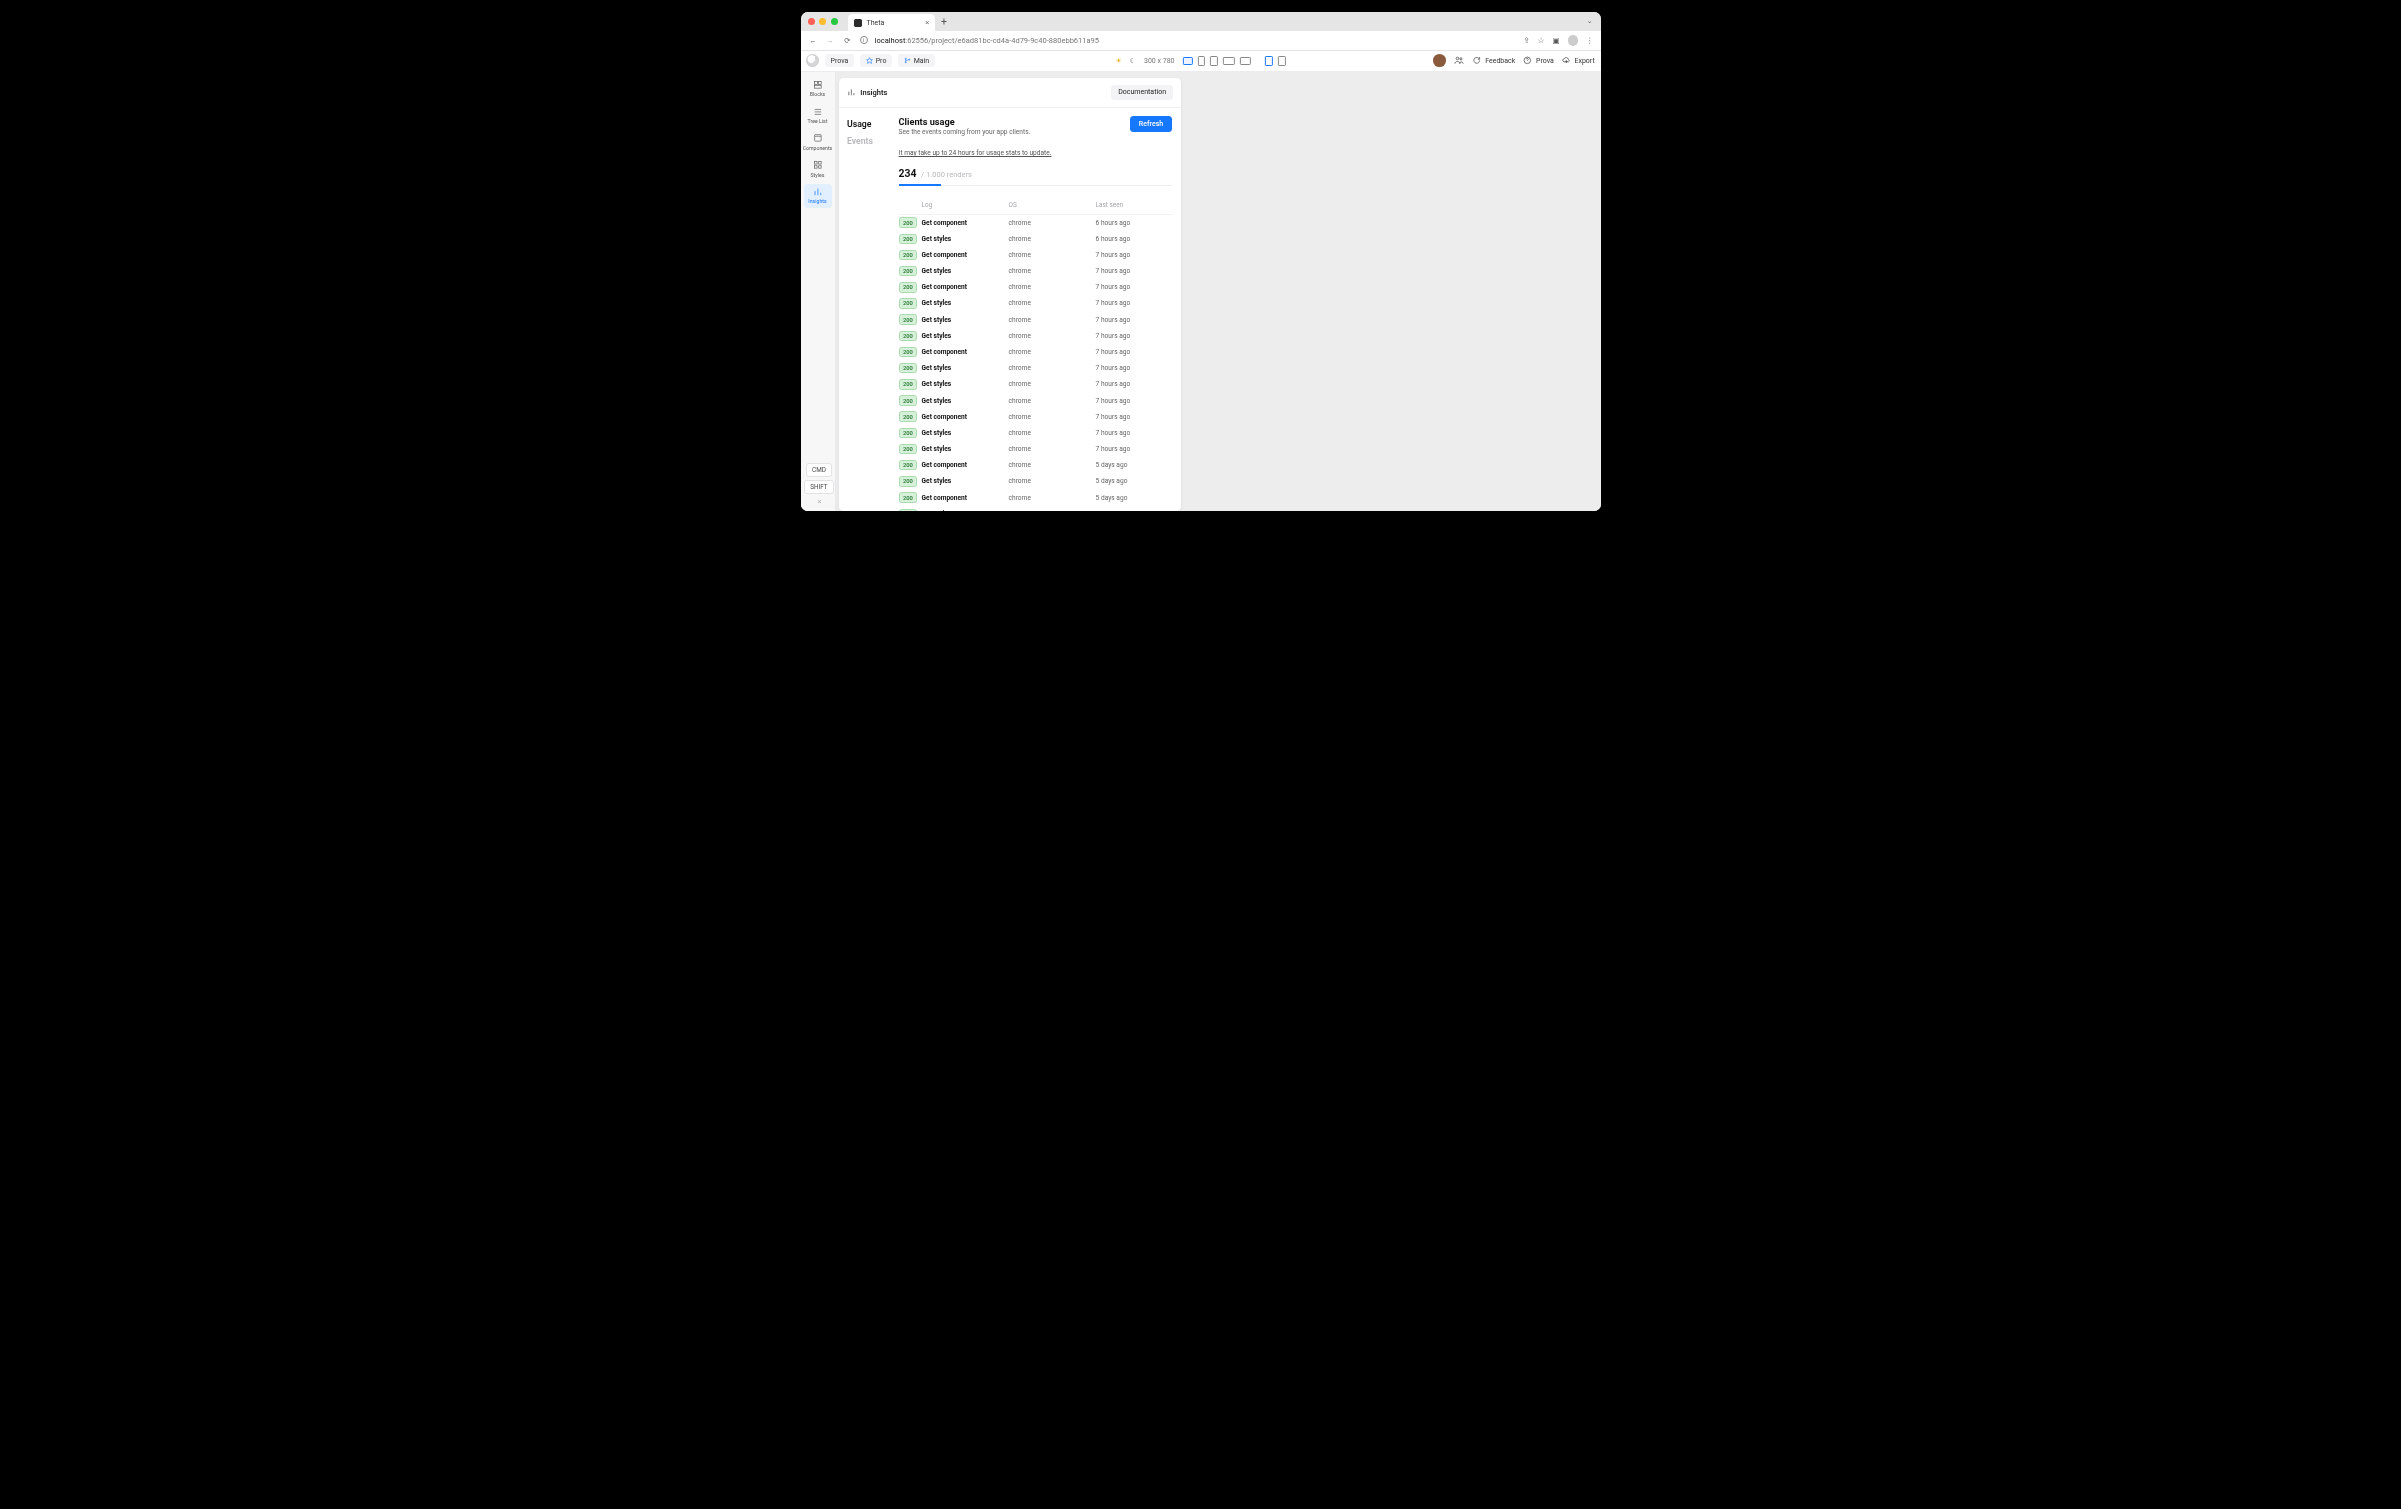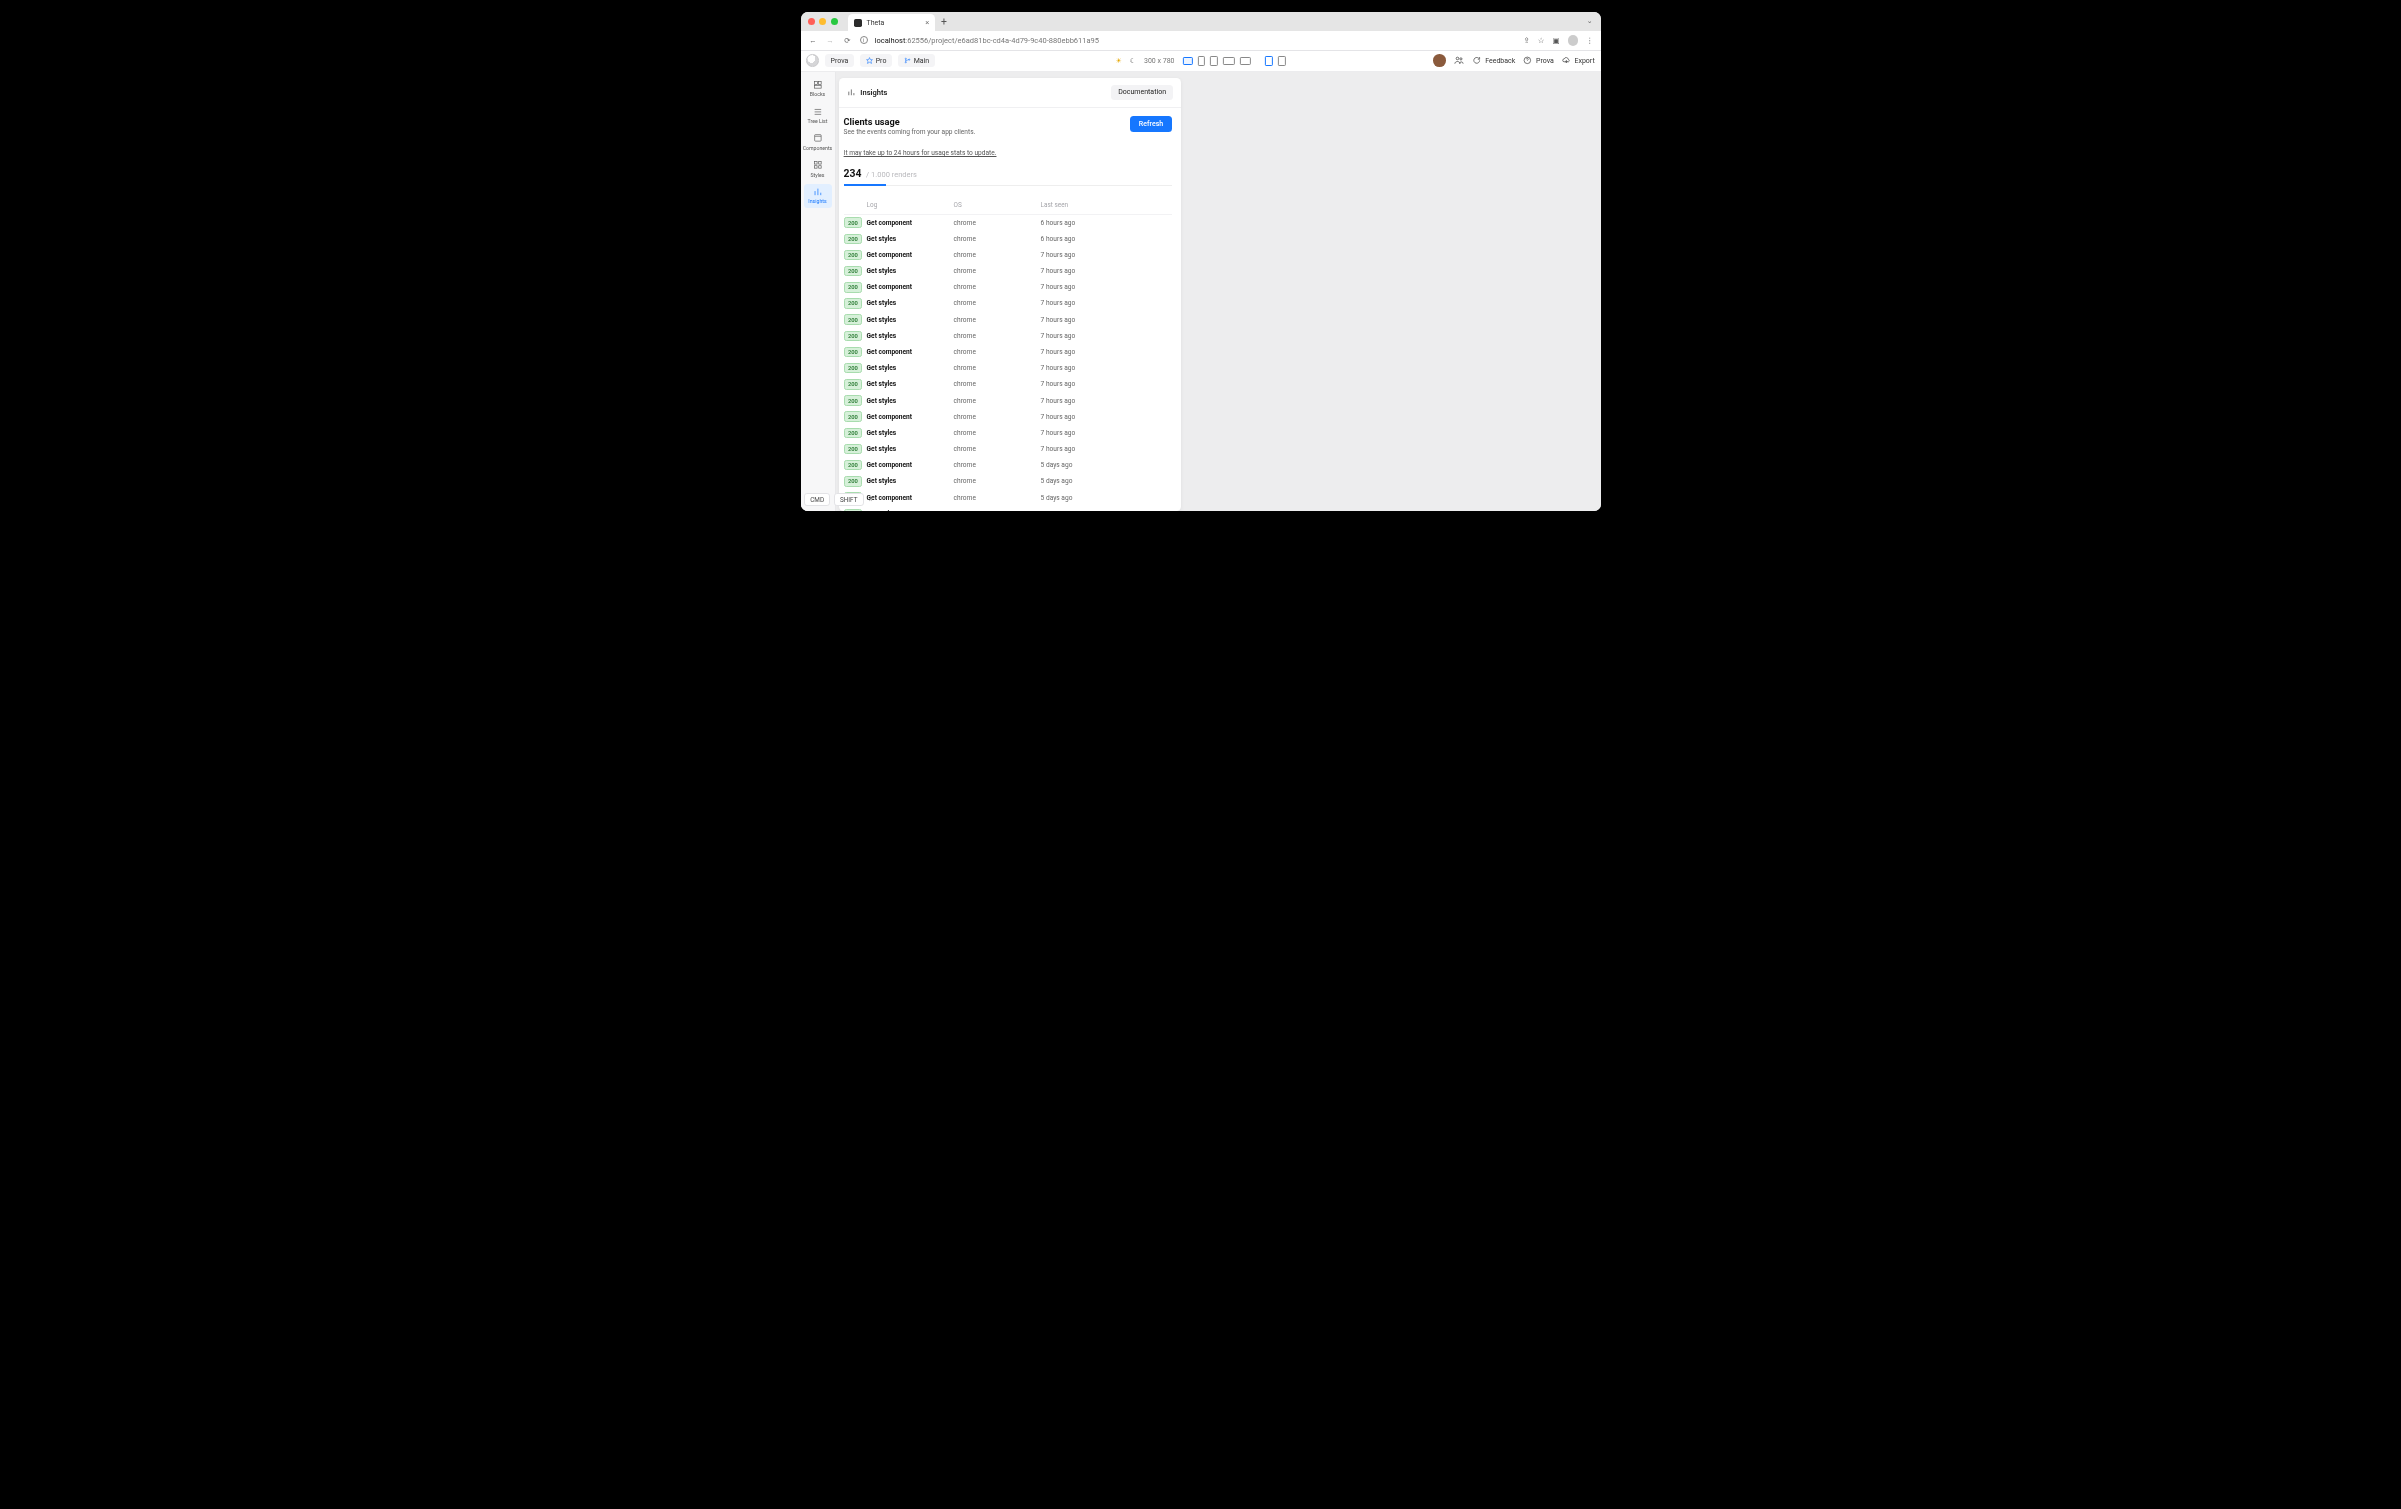--- a/index.html
+++ b/index.html
@@ -68,21 +68,21 @@
   .counter .num{font-size:10.4px;font-weight:700;color:#111;}
   .counter .of{font-size:7.5px;color:#b9b9bd;margin-left:2.3px;}
   .counter::after{content:"";position:absolute;left:0;bottom:-0.6px;height:1.2px;width:42px;background:#1677ff;}
   .tbl{margin-top:15px;}
   .thead{display:grid;grid-template-columns:23px 87px 87px 1fr;font-size:6.4px;color:#a5a5aa;padding:0 0 4.6px 0;border-bottom:0.6px solid #f2f2f4;}
   .row{display:grid;grid-template-columns:23px 87px 87px 1fr;align-items:center;font-size:6.6px;color:#333;padding:2.9px 0;}
   .status{background:#d6f0d9;border:0.6px solid #a8dcae;color:#2a7a33;font-size:5.8px;font-weight:600;border-radius:2.3px;width:18.5px;height:10.4px;display:flex;align-items:center;justify-content:center;}
   .logc{font-weight:700;color:#111;}
   .osc,.seenc{color:#666;}
   
-  .bottom-bar{position:absolute;left:3.5px;bottom:4.6px;display:flex;gap:3.5px;align-items:center;}
+  .bottom-bar{position:absolute;left:3.5px;bottom:4.6px;display:flex;gap:3.5px;align-items:center;flex-direction:column;}
   .key{background:#fff;border:0.6px solid #e3e3e6;border-radius:2.9px;padding:1.7px 5.2px;font-size:6.4px;color:#444;}
   .bottom-bar .x{color:#aaa;font-size:7.5px;cursor:pointer;margin-left:1.2px;}
   
   .content::-webkit-scrollbar{width:0;}
 </style>
 </head>
 <body>
 
 <div class="window-wrap">
 
@@ -234,20 +234,24 @@
         <div class="title">
           <svg width="8.7" height="8.7" viewBox="0 0 24 24" fill="none" stroke="#333" stroke-width="1.8">
               <path d="M5 20V10M12 20V4M19 20v-6"></path>
             </svg>
           <span>Insights</span>
         </div>
         <button class="doc-btn">Documentation</button>
       </div>
 
       <div class="panel-body">
+        <div class="sub-nav">
+          <div class="navitem active">Usage</div>
+          <div class="navitem">Events</div>
+        </div>
 
         <div class="content">
           <div class="refresh-row">
             <div>
               <div class="heading">Clients usage</div>
               <div class="sub">See the events coming from your app clients.</div>
             </div>
             <button class="refresh">Refresh</button>
           </div>
 

